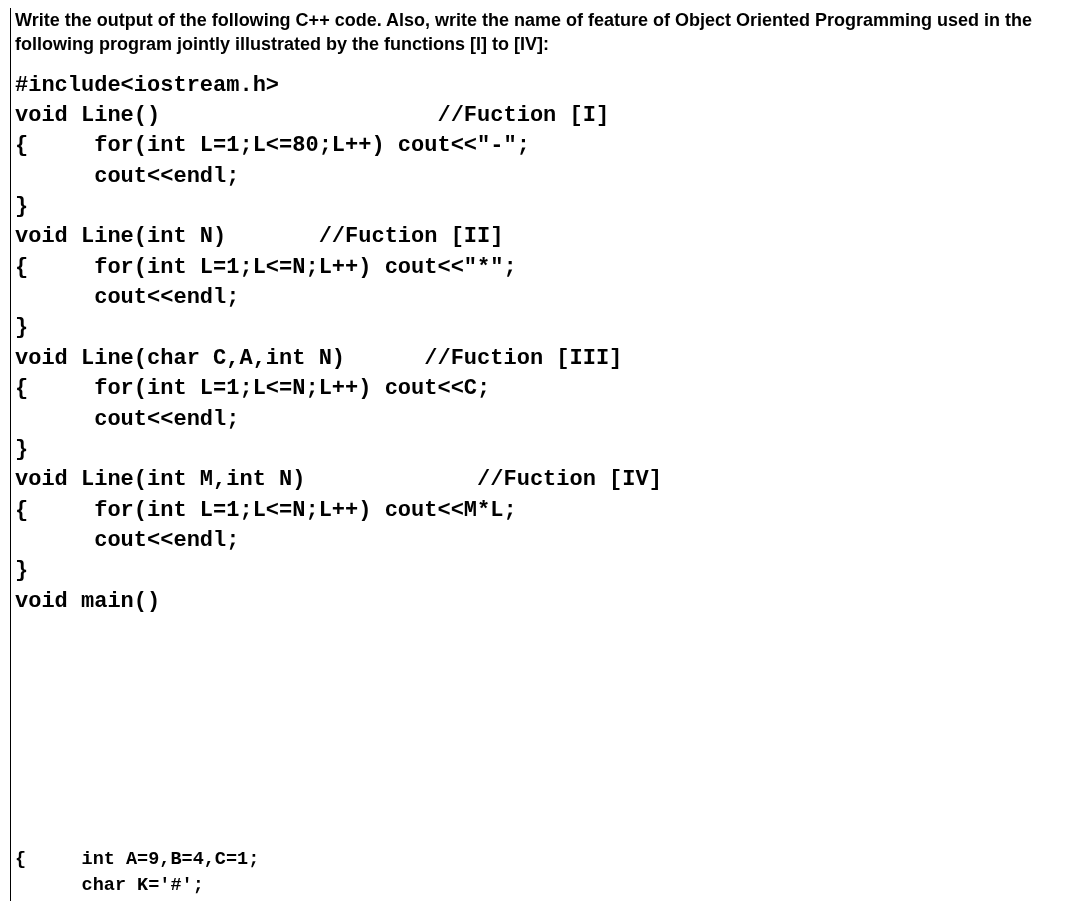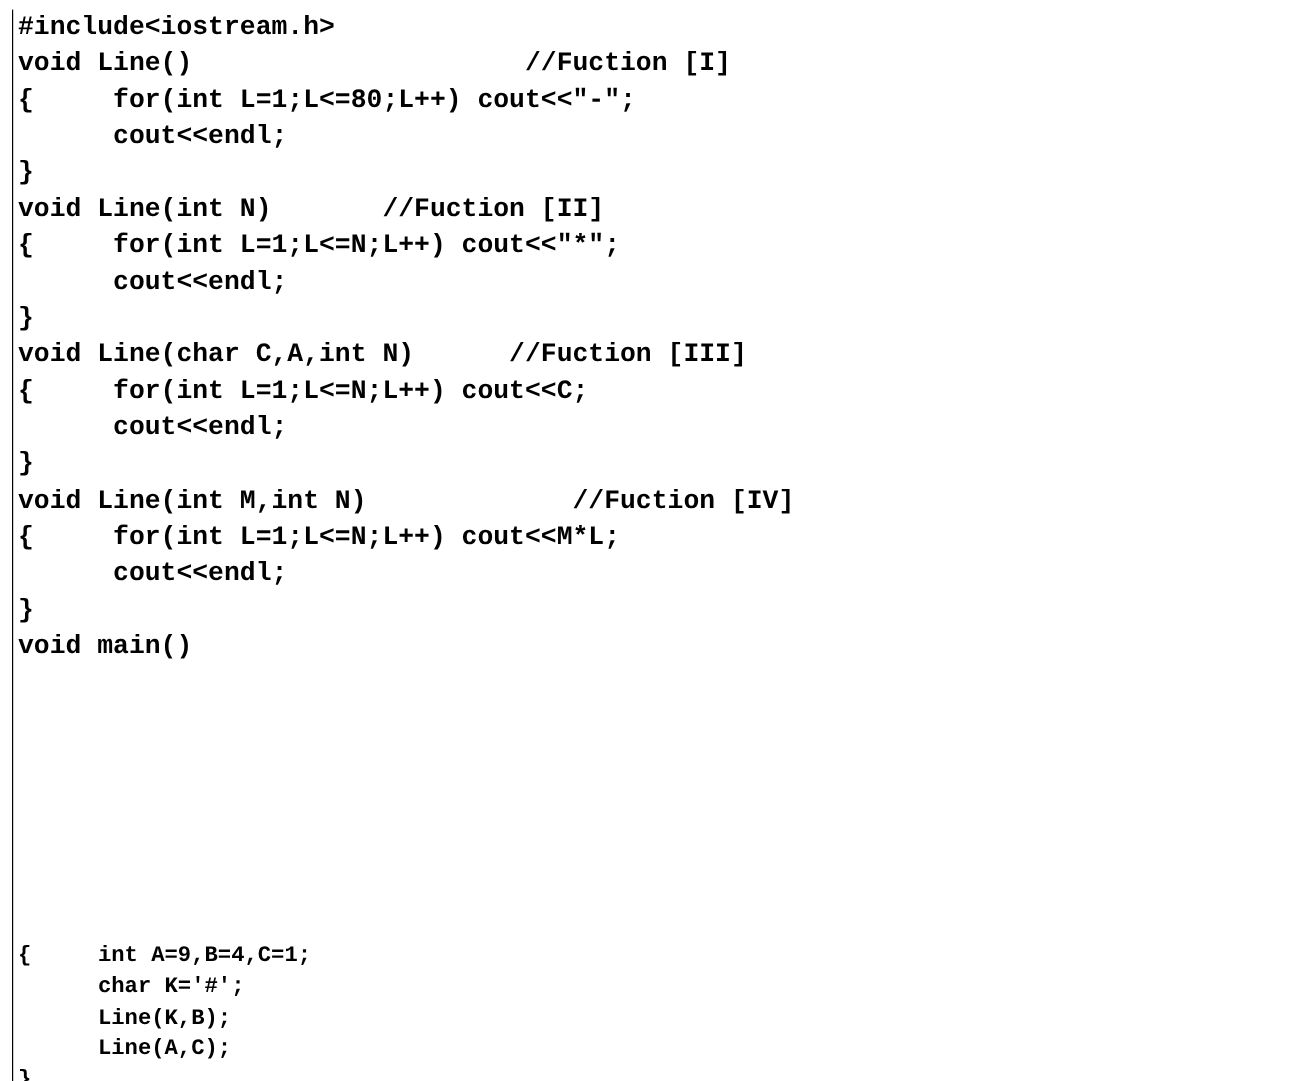--- a/index.html
+++ b/index.html
@@ -33,20 +33,21 @@
   }
   .border-frame {
     border-left: 1px solid #000;
     padding-left: 4px;
   }
 </style>
 </head>
 <body>
 
 <div class="border-frame">
+  <div class="question">Write the output of the following C++ code. Also, write the name of feature of Object Oriented Programming used in the following program jointly illustrated by the functions [I] to [IV]:</div>
 
   <div class="code-block">#include&lt;iostream.h&gt;
 void Line()                     //Fuction [I]
 {     for(int L=1;L&lt;=80;L++) cout&lt;&lt;"-";
       cout&lt;&lt;endl;
 }
 void Line(int N)       //Fuction [II]
 {     for(int L=1;L&lt;=N;L++) cout&lt;&lt;"*";
       cout&lt;&lt;endl;
 }

